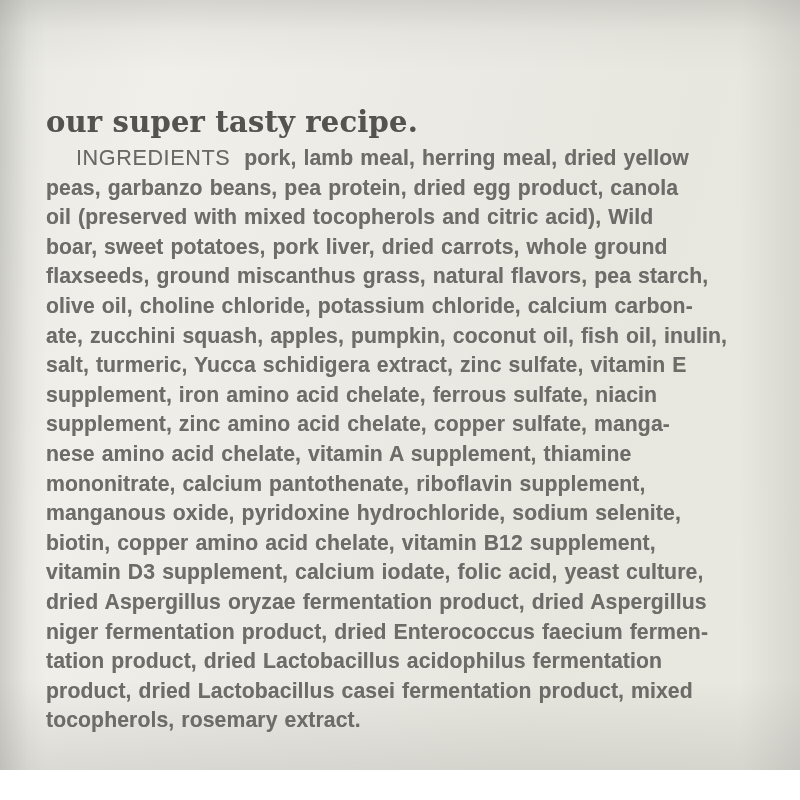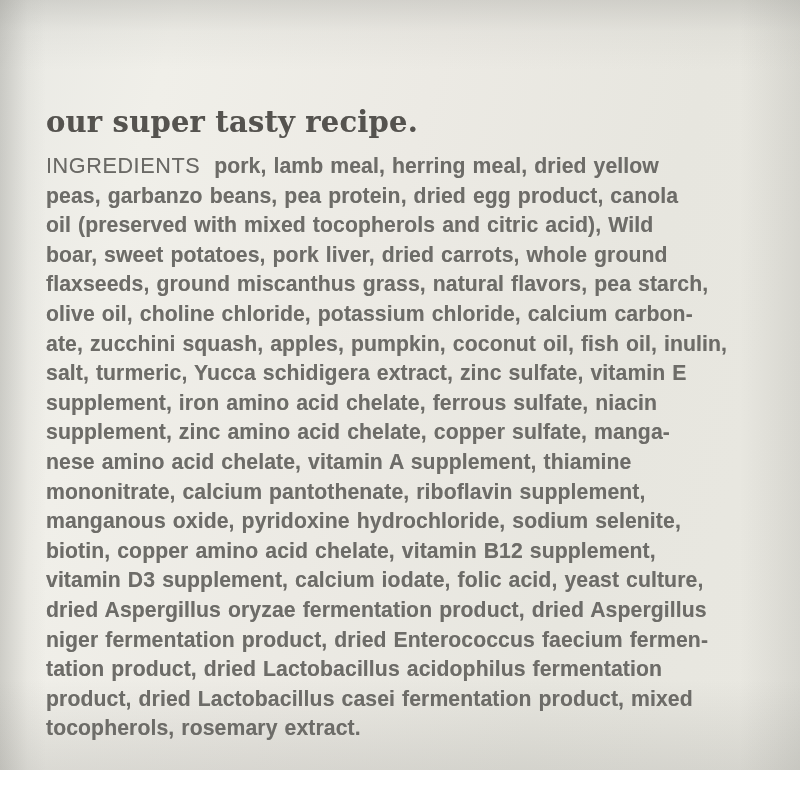--- a/index.html
+++ b/index.html
@@ -85,37 +85,38 @@
     width: 712px;
   }
 
   .headline {
     font-family: "DejaVu Serif", serif;
     font-size: 29px;
     font-weight: 700;
     color: #55534f;
     letter-spacing: 0.2px;
     line-height: 1.0;
-    margin: 0 0 14px 0;
+    margin: 0 0 6px 0;
   }
 
   .ingredients-block {
     font-family: "Liberation Sans", sans-serif;
     font-size: 21.2px;
     line-height: 29.6px;
     color: #6d6c68;
     letter-spacing: 0.1px;
     text-align: left;
     word-spacing: 1px;
   }
 
   .ing-label {
     font-size: 21.6px;
     letter-spacing: 0.6px;
     color: #6a6965;
+    margin-left: 30px;
   }
 
   
   .ingredients-block, .headline {
     text-shadow: 0 0 0.6px rgba(109,108,104,0.45);
   }
 
   .ing-line {
     display: block;
     white-space: nowrap;

